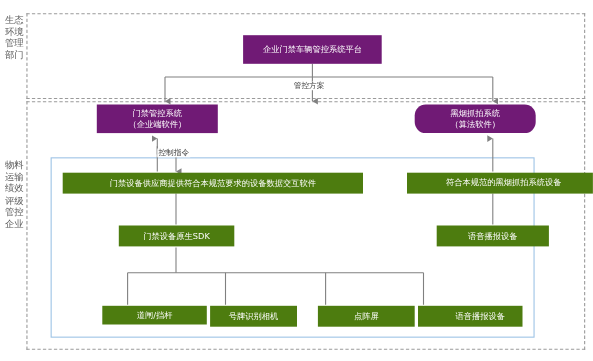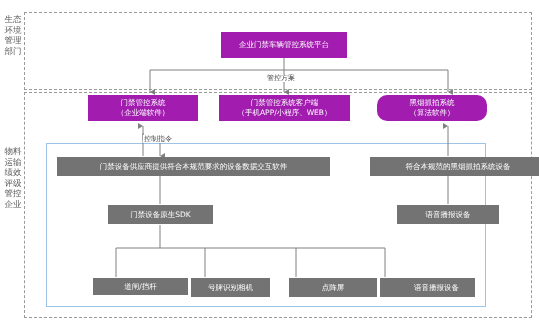--- a/index.html
+++ b/index.html
@@ -58,24 +58,24 @@
     align-items: center;
     justify-content: center;
     text-align: center;
     color: #ffffff;
     font-size: 7.5px;
     line-height: 10px;
     padding: 1px 2px;
     letter-spacing: 0px;
   }
   .node.blue {
-    background: #a21caf;
+    background: #701a75;
   }
   .node.orange {
-    background: #737373;
+    background: #4d7c0f;
     justify-content: center;
   }
   .node .txt { display: block; }
   .edge-label {
     position: absolute;
     color: #404040;
     font-size: 7px;
     line-height: 8px;
     background: #ffffff;
     padding: 0 1px;
@@ -138,26 +138,20 @@
     </span>
   </div>
 
   <div class="node blue" style="left:88px; top:95px; width:110px; height:26px;">
     <span>
       <span class="txt">门禁管控系统</span>
       <span class="txt">（企业端软件）</span>
     </span>
   </div>
 
-  <div class="node blue" style="left:219px; top:95px; width:131px; height:26px;">
-    <span>
-      <span class="txt">门禁管控系统客户端</span>
-      <span class="txt">（手机APP/小程序、WEB）</span>
-    </span>
-  </div>
 
   <div class="node blue" style="left:377px; top:95px; width:110px; height:26px;border-radius:10px;">
     <span>
       <span class="txt">黑烟抓拍系统</span>
       <span class="txt">（算法软件）</span>
     </span>
   </div>
 
   <div class="node orange" style="left:57px; top:157px; width:273px; height:19px;">
     <span class="txt">门禁设备供应商提供符合本规范要求的设备数据交互软件</span>

